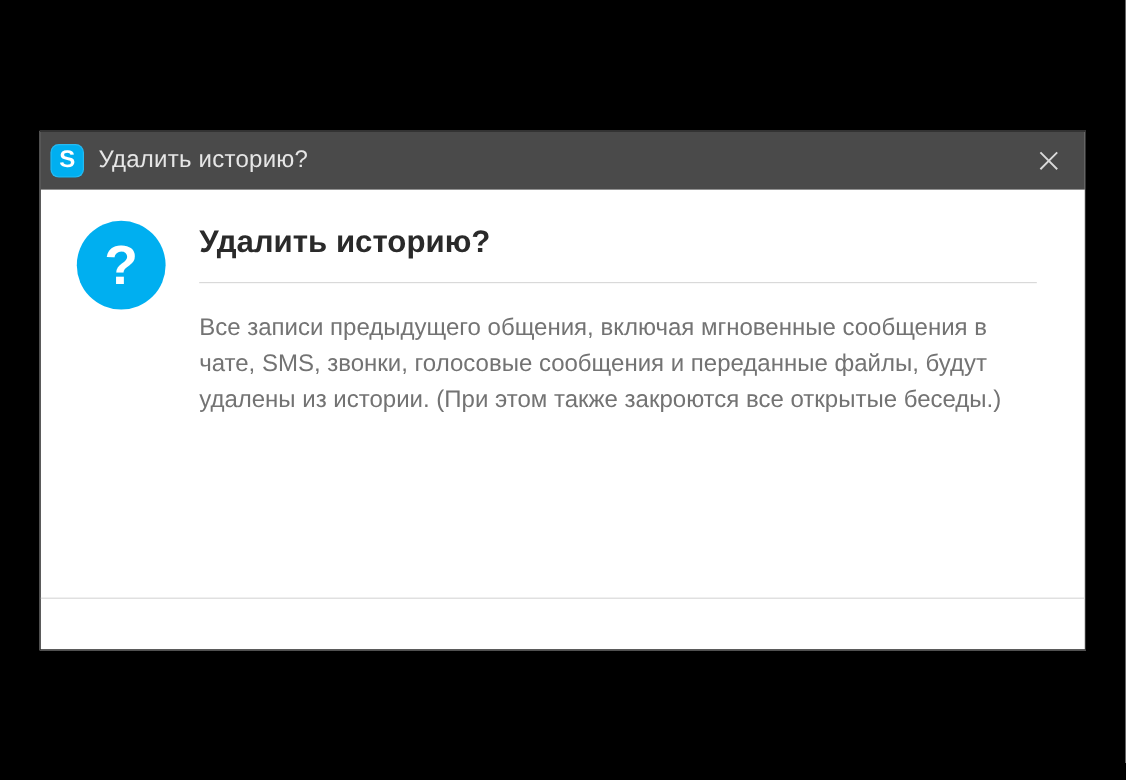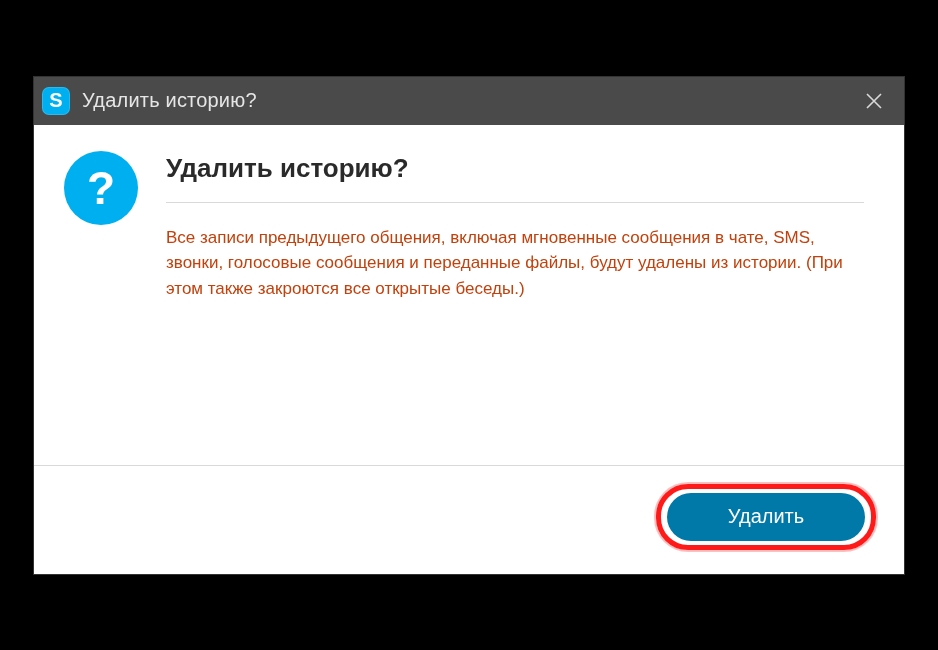--- a/index.html
+++ b/index.html
@@ -85,23 +85,23 @@
   }
   .heading {
     font-size: 26px;
     font-weight: 700;
     color: #2a2a2a;
     margin-bottom: 22px;
     padding-bottom: 18px;
     border-bottom: 1px solid #d9d9d9;
   }
   .message {
-    font-size: 17px;
+    font-size: 20px;
     line-height: 1.5;
-    color: #c2410c;
+    color: #737373;
     margin-top: 12px;
   }
   .footer {
     border-top: 1px solid #d9d9d9;
     padding: 18px 28px 24px 28px;
     display: flex;
     justify-content: flex-end;
     gap: 24px;
     align-items: center;
   }
@@ -142,17 +142,14 @@
 
   <div class="body">
     <div class="q-icon">?</div>
     <div class="content">
       <div class="heading">Удалить историю?</div>
       <div class="message">Все записи предыдущего общения, включая мгновенные сообщения в чате, SMS, звонки, голосовые сообщения и переданные файлы, будут удалены из истории. (При этом также закроются все открытые беседы.)</div>
     </div>
   </div>
 
   <div class="footer">
-    <div class="highlight-wrap">
-      <button class="btn">Удалить</button>
-    </div>
   </div>
 </div>
 
 </body></html>

